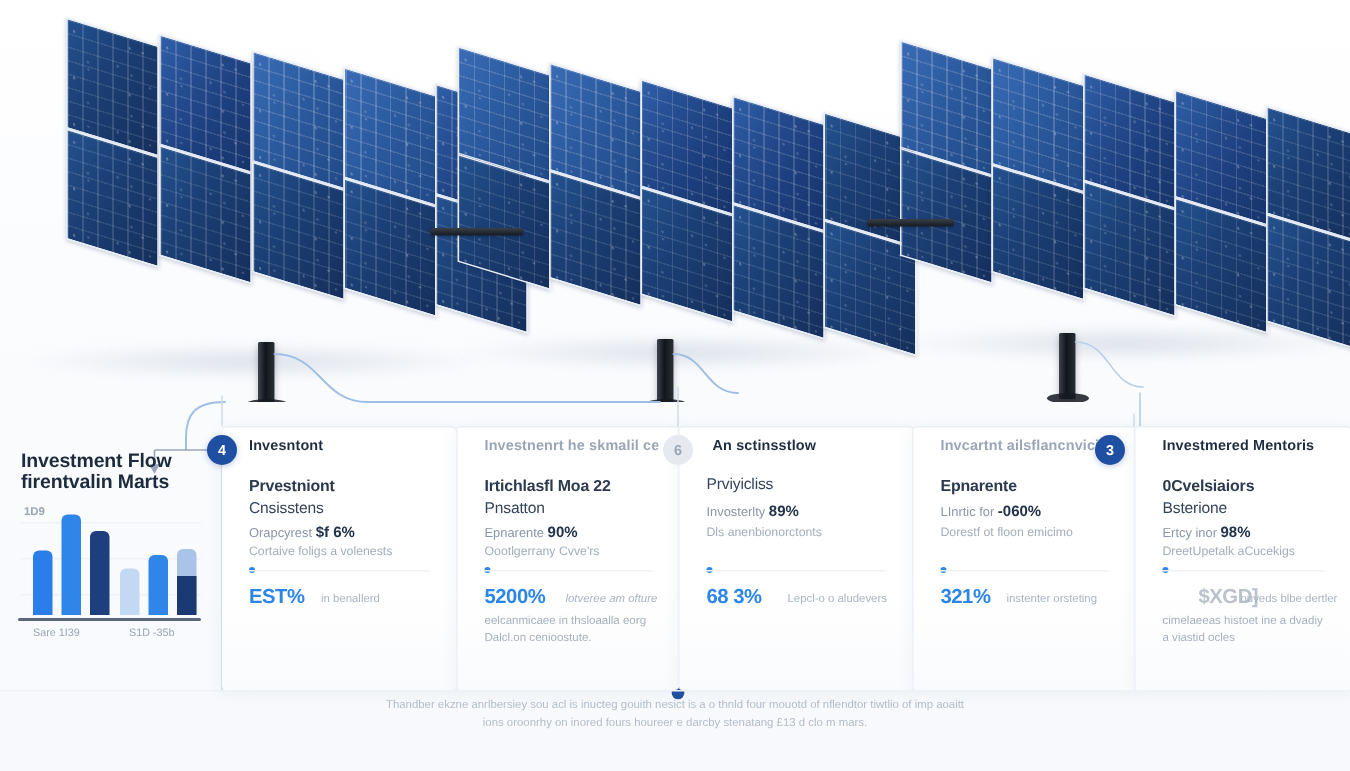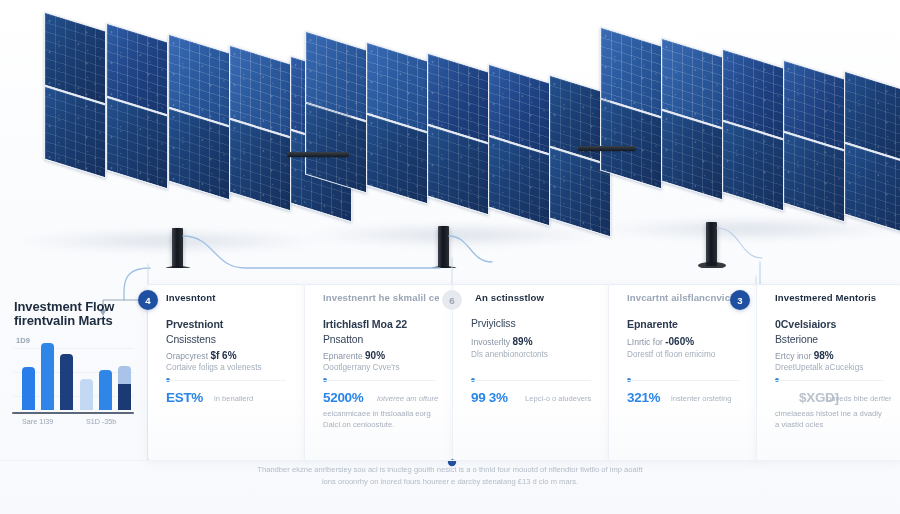--- a/index.html
+++ b/index.html
@@ -304,21 +304,21 @@
       <div class="body-txt">eelcanmicaee in thsloaalla eorg Dalcl.on cenioostute.</div>
     </div>
 
     <div class="card sep" style="left:452px;width:156px;">
       <div class="card-head" style="left:22px;">An sctinsstlow</div>
       <div class="kline2" style="top:34px;">Prviyicliss</div>
       <div class="krow" style="top:52px;"><span>Invosterlty </span><b>89%</b></div>
       <div class="ksub" style="top:66px;">Dls anenbionorctonts</div>
       <div class="dot-acc"></div>
       <div class="divider"></div>
-      <div class="big">99 3%</div>
+      <div class="big">68 3%</div>
       <div class="big-note" style="left:72px;">Lepcl-o o aludevers</div>
     </div>
 
     <div class="card sep" style="left:608px;width:148px;">
       <div class="card-head muted">Invcartnt ailsflancnvicin</div>
       <div class="kline1">Epnarente</div>
       <div class="krow" style="top:52px;"><span>LInrtic for </span><b>-060%</b></div>
       <div class="ksub" style="top:66px;">Dorestf ot floon emicimo</div>
       <div class="dot-acc"></div>
       <div class="divider"></div>

